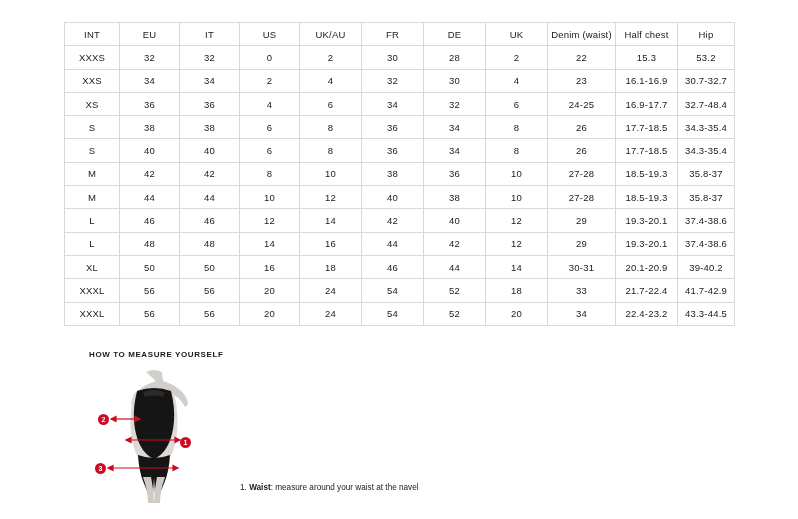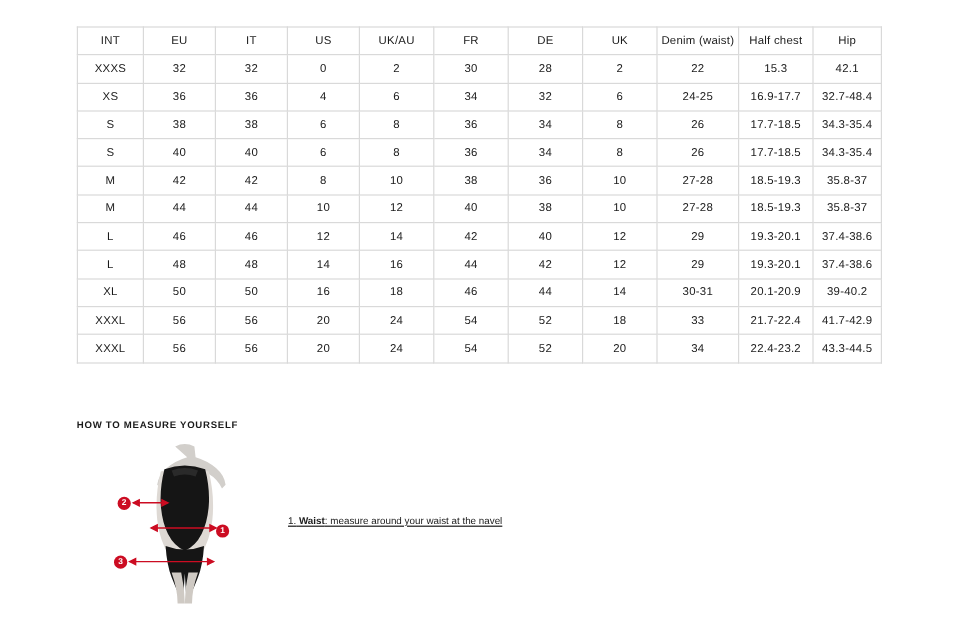--- a/index.html
+++ b/index.html
@@ -66,26 +66,26 @@
     left: 64px;
     top: 350px;
     width: 680px;
   }
   .measure-title {
     font-size: 8px;
     font-weight: bold;
     letter-spacing: 0.6px;
     color: #1a1a1a;
     margin-bottom: 10px;
+    margin-left: 25px;
   }
   .measure-body {
     position: relative;
     display: flex;
-    align-items: center;
-    text-decoration: underline;
+    align-items: flex-end;
   }
   .figure-box {
     position: relative;
     width: 120px;
     height: 135px;
     margin-left: 30px;
     flex: none;
   }
   .instructions {
     margin-left: 26px;
@@ -164,23 +164,36 @@
           <td>XXXS</td>
           <td>32</td>
           <td>32</td>
           <td>0</td>
           <td>2</td>
           <td>30</td>
           <td>28</td>
           <td>2</td>
           <td>22</td>
           <td>15.3</td>
-          <td>42.1</td>
-        </tr>
-
+          <td>53.2</td>
+        </tr>
+
+        <tr>
+          <td>XXS</td>
+          <td>34</td>
+          <td>34</td>
+          <td>2</td>
+          <td>4</td>
+          <td>32</td>
+          <td>30</td>
+          <td>4</td>
+          <td>23</td>
+          <td>16.1-16.9</td>
+          <td>30.7-32.7</td>
+        </tr>
 
         <tr>
           <td>XS</td>
           <td>36</td>
           <td>36</td>
           <td>4</td>
           <td>6</td>
           <td>34</td>
           <td>32</td>
           <td>6</td>

